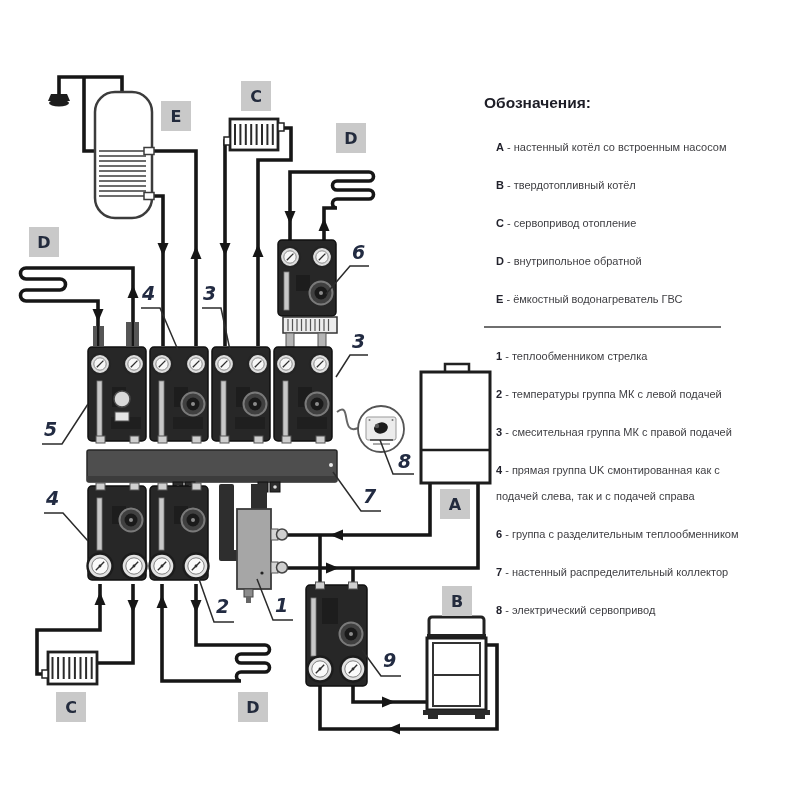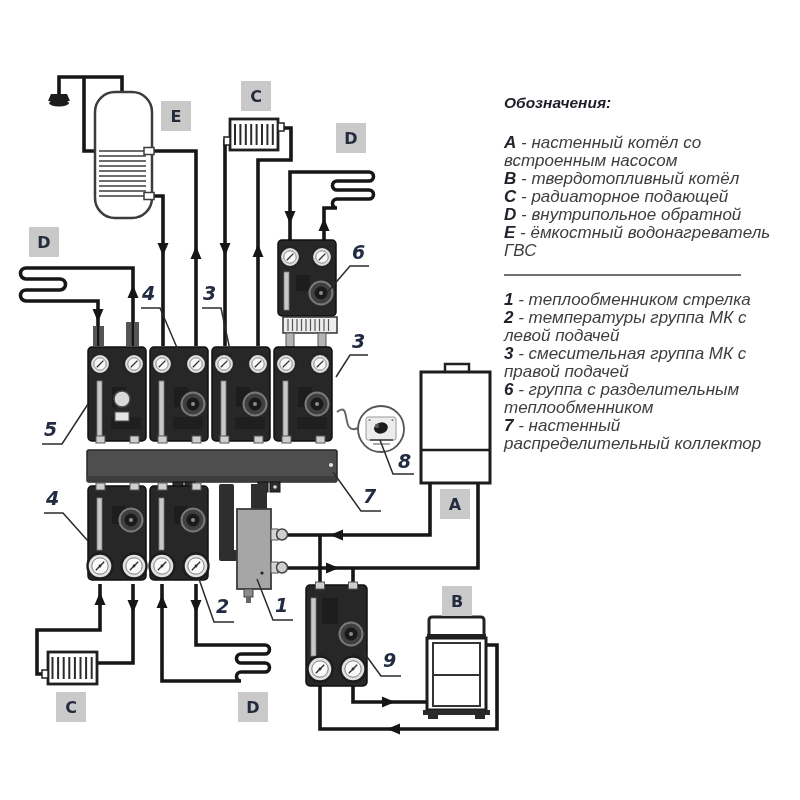--- a/index.html
+++ b/index.html
@@ -4,23 +4,23 @@
 <style>
   html,body{margin:0;padding:0;background:#fff;}
   .canvas{position:relative;width:800px;height:800px;background:#ffffff;overflow:hidden;
           font-family:"Liberation Sans",sans-serif;}
   svg{position:absolute;left:0;top:0;}
   .marker{position:absolute;width:30px;height:30px;background:#c9c9c9;
           display:flex;align-items:center;justify-content:center;
           font-family:"DejaVu Sans",sans-serif;font-weight:bold;font-size:16px;color:#232b3d;}
   .callout{position:absolute;font-family:"DejaVu Sans",sans-serif;font-weight:bold;
            font-style:italic;font-size:19px;color:#222b42;line-height:1;}
-  .legend{position:absolute;left:504px;top:94px;width:272px;color:#3e3e42;font-style:italic;}
+  .legend{position:absolute;left:484px;top:94px;width:272px;color:#3e3e42;}
   .legend h3{margin:0 0 22px 0;font-size:15.5px;color:#1d1d26;}
-  .legend p{margin:0;font-size:17px;line-height:18px;}
+  .legend p{margin:12px;font-size:11px;line-height:26px;}
   .legend b{color:#22222c;}
   .legend hr{border:none;border-top:2px solid #6f6f6f;width:237px;margin:14px 0 15px 0;}
 </style>
 </head>
 <body>
 
 <div class="canvas">
 
 <svg width="520" height="800" viewBox="0 0 520 800">
   <defs>
@@ -302,24 +302,26 @@
 <span class="callout" style="left:363px;top:487px">7</span>
 <span class="callout" style="left:46px;top:489px">4</span>
 <span class="callout" style="left:216px;top:597px">2</span>
 <span class="callout" style="left:275px;top:596px">1</span>
 <span class="callout" style="left:383px;top:651px">9</span>
 
 <div class="legend">
   <h3>Обозначения:</h3>
   <p><b>A</b> <span>- настенный котёл со встроенным насосом</span></p>
   <p><b>B</b> <span>- твердотопливный котёл</span></p>
-  <p><b>C</b> <span>- радиаторное подающей</span></p>
+  <p><b>C</b> <span>- сервопривод отопление</span></p>
   <p><b>D</b> <span>- внутрипольное обратной</span></p>
   <p><b>E</b> <span>- ёмкостный водонагреватель ГВС</span></p>
   <hr>
   <p><b>1</b> <span>- теплообменником стрелка</span></p>
   <p><b>2</b> <span>- температуры группа МК с левой подачей</span></p>
   <p><b>3</b> <span>- смесительная группа МК с правой подачей</span></p>
+  <p><b>4</b> <span>- прямая группа UK смонтированная как с подачей слева, так и с подачей справа</span></p>
   <p><b>6</b> <span>- группа с разделительным теплообменником</span></p>
   <p><b>7</b> <span>- настенный распределительный коллектор</span></p>
+  <p><b>8</b> <span>- электрический сервопривод</span></p>
 </div>
 
 </div>
 
 </body></html>

